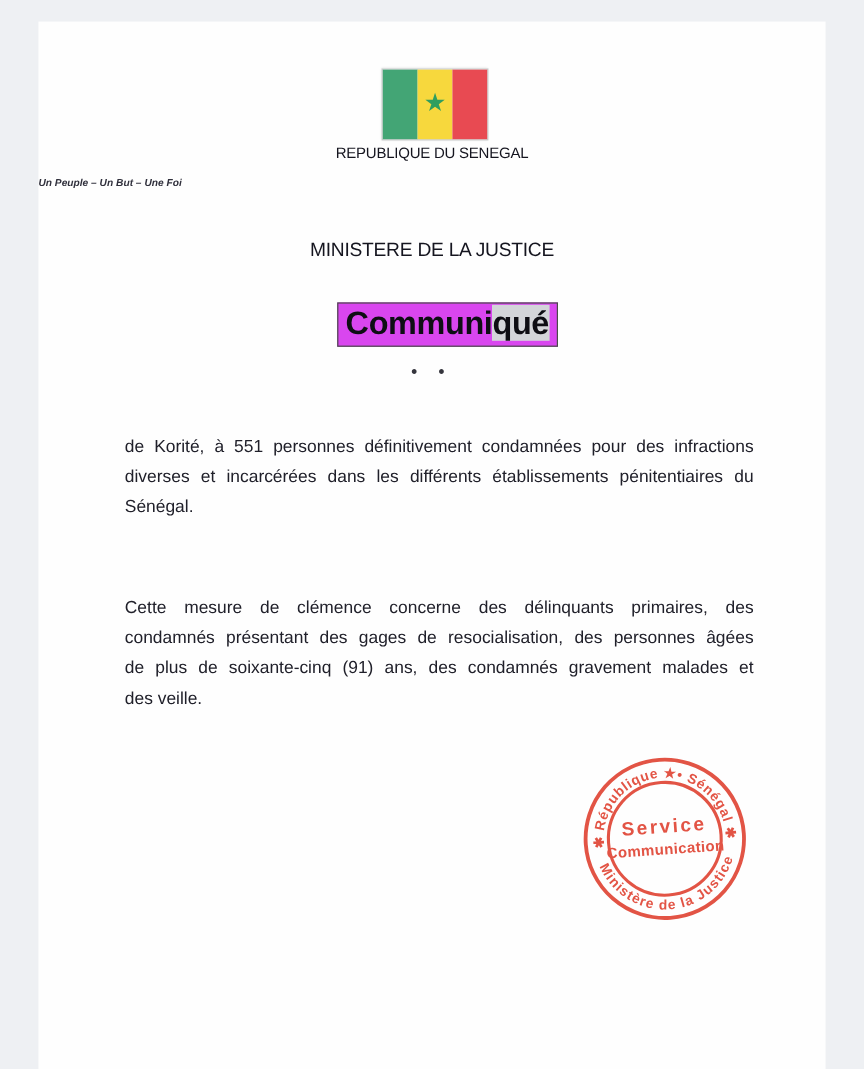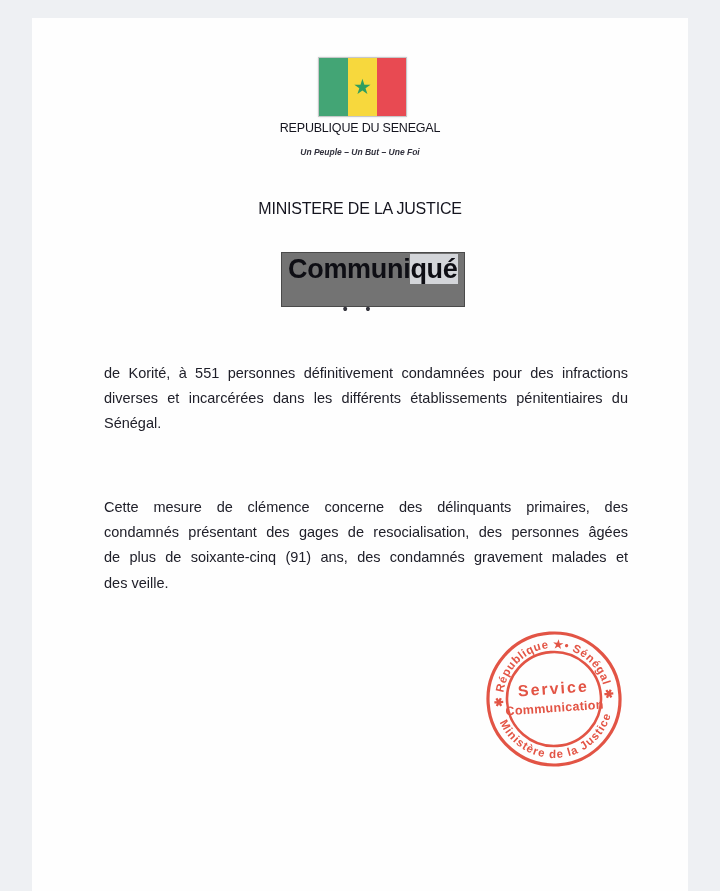--- a/index.html
+++ b/index.html
@@ -50,47 +50,47 @@
     position: absolute;
     top: 103px; left: 0; width: 100%;
     text-align: center;
     font-size: 12.5px;
     letter-spacing: -0.2px;
     color: #15151f;
   }
   .motto {
     position: absolute;
     top: 129px; left: 0; width: 100%;
-    text-align: center;
+    text-align: left;
     font-style: italic;
     font-weight: bold;
     font-size: 8.5px;
     color: #30303c;
   }
   .ministry {
     position: absolute;
     top: 141px; left: 0; width: 100%;
     text-align: center;
     font-size: 16px;
     letter-spacing: -0.2px;
     color: #15151f;
     margin-top: 41px;
   }
 
   
   .title-box {
     position: absolute;
     left: 249px; top: 234px;
     border: 1.5px solid #4a4a4a;
-    padding: 1px 6px 21px 6px;
+    padding: 1px 6px 3px 6px;
     font-size: 27px;
     font-weight: bold;
     color: #0e0e14;
     letter-spacing: -0.3px;
-    background: #737373;
+    background: #d946ef;
     white-space: nowrap;
   }
   .title-box .hl { background: #d3d5d9; }
 
   .dots {
     position: absolute;
     top: 283px; left: 0; width: 100%;
     text-align: center;
     font-size: 14px;
     font-weight: bold;

